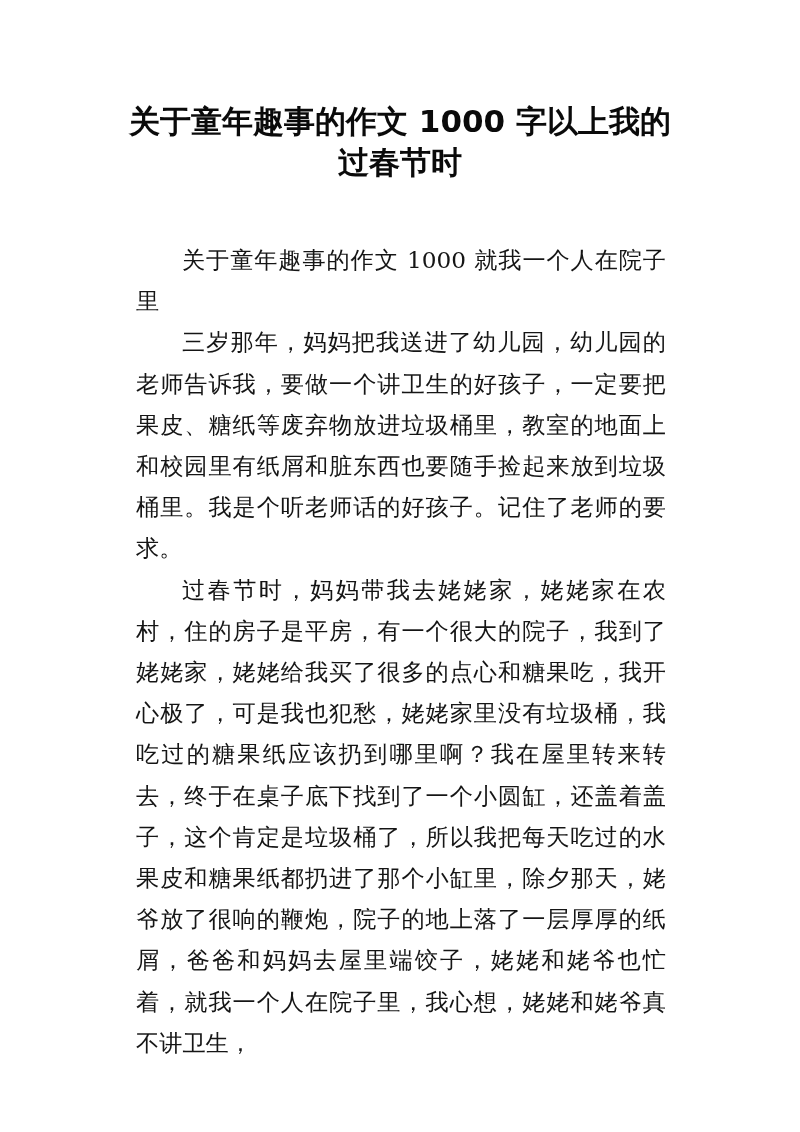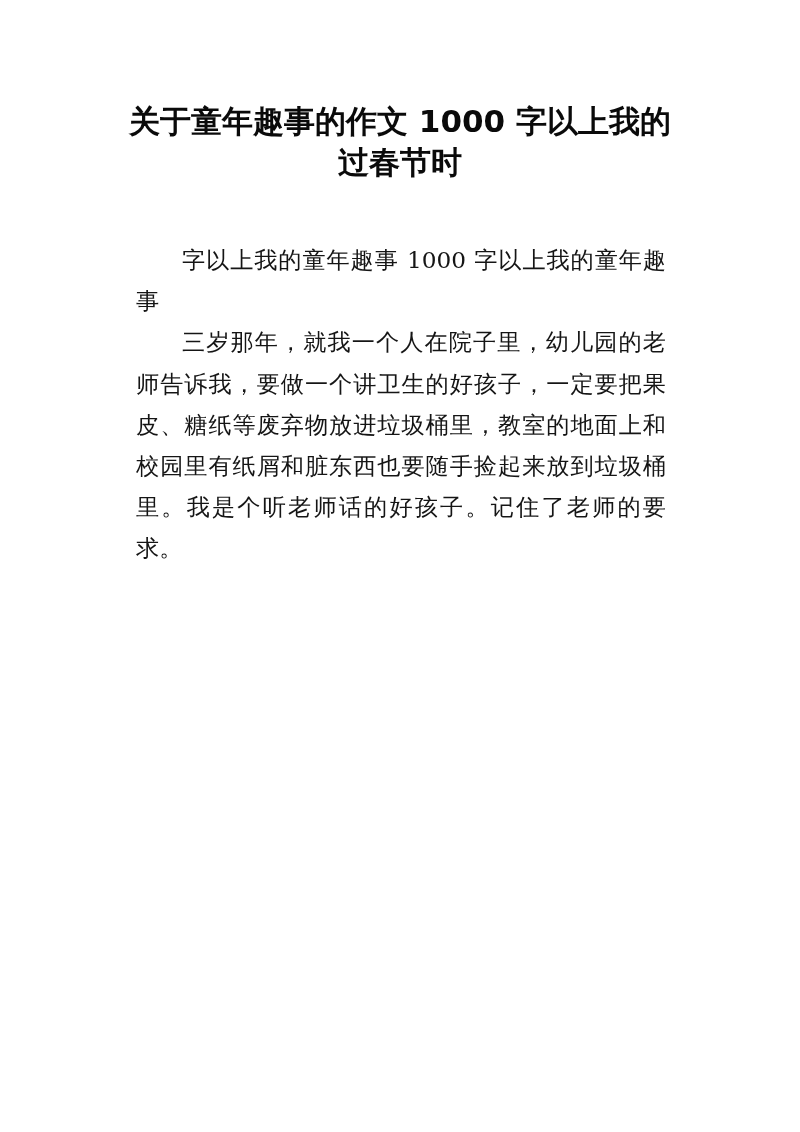--- a/index.html
+++ b/index.html
@@ -56,16 +56,17 @@
 </head>
 <body>
 
 <div class="page">
   <h1 class="doc-title">
     <div>关于童年趣事的作文 1000 字以上我的</div>
     <div>过春节时</div>
   </h1>
 
   <div class="doc-body">
-    <p class="para">字以上我的童年趣事 1000 字以上我的童年趣事</p>
-    <p class="para">三岁那年，就我一个人在院子里，幼儿园的老师告诉我，要做一个讲卫生的好孩子，一定要把果皮、糖纸等废弃物放进垃圾桶里，教室的地面上和校园里有纸屑和脏东西也要随手捡起来放到垃圾桶里。我是个听老师话的好孩子。记住了老师的要求。</p>
+    <p class="para">关于童年趣事的作文 1000 就我一个人在院子里</p>
+    <p class="para">三岁那年，妈妈把我送进了幼儿园，幼儿园的老师告诉我，要做一个讲卫生的好孩子，一定要把果皮、糖纸等废弃物放进垃圾桶里，教室的地面上和校园里有纸屑和脏东西也要随手捡起来放到垃圾桶里。我是个听老师话的好孩子。记住了老师的要求。</p>
+    <p class="para">过春节时，妈妈带我去姥姥家，姥姥家在农村，住的房子是平房，有一个很大的院子，我到了姥姥家，姥姥给我买了很多的点心和糖果吃，我开心极了，可是我也犯愁，姥姥家里没有垃圾桶，我吃过的糖果纸应该扔到哪里啊？我在屋里转来转去，终于在桌子底下找到了一个小圆缸，还盖着盖子，这个肯定是垃圾桶了，所以我把每天吃过的水果皮和糖果纸都扔进了那个小缸里，除夕那天，姥爷放了很响的鞭炮，院子的地上落了一层厚厚的纸屑，爸爸和妈妈去屋里端饺子，姥姥和姥爷也忙着，就我一个人在院子里，我心想，姥姥和姥爷真不讲卫生，</p>
   </div>
 </div>
 
 </body></html>

